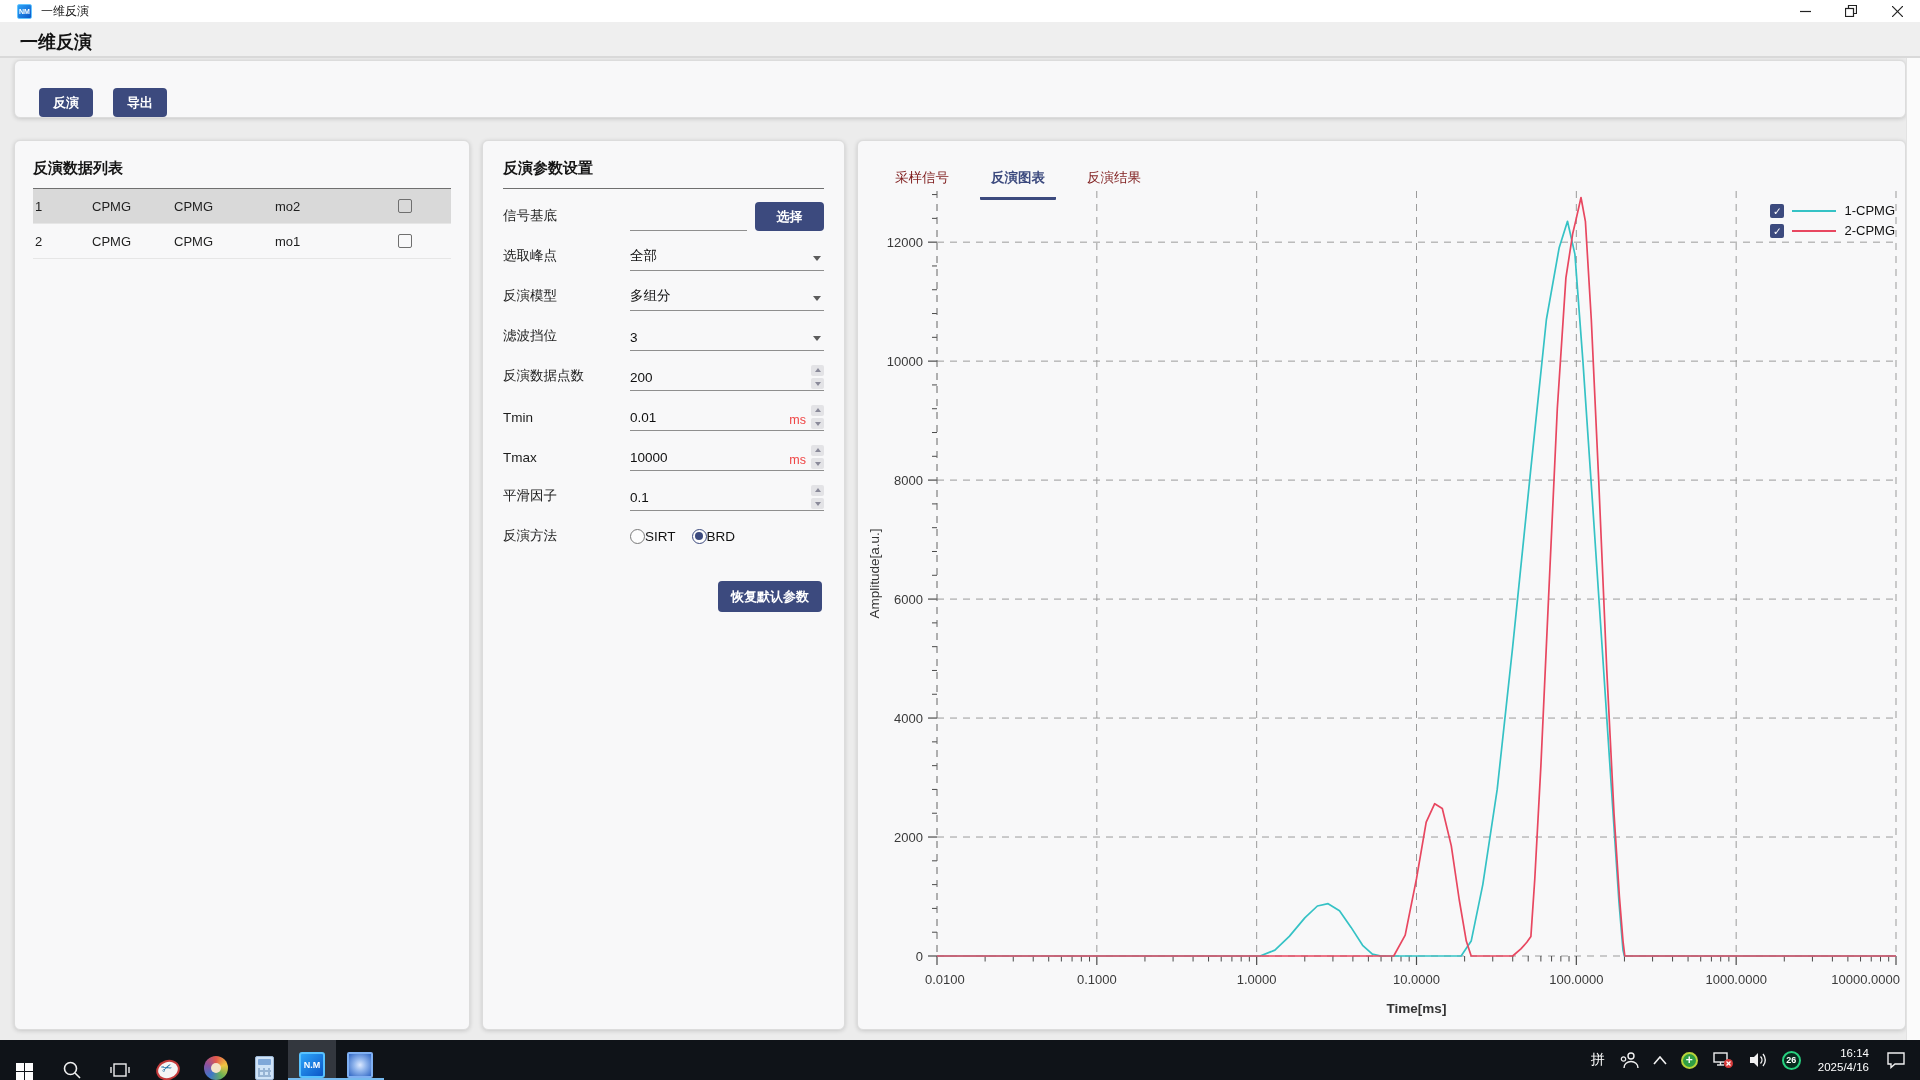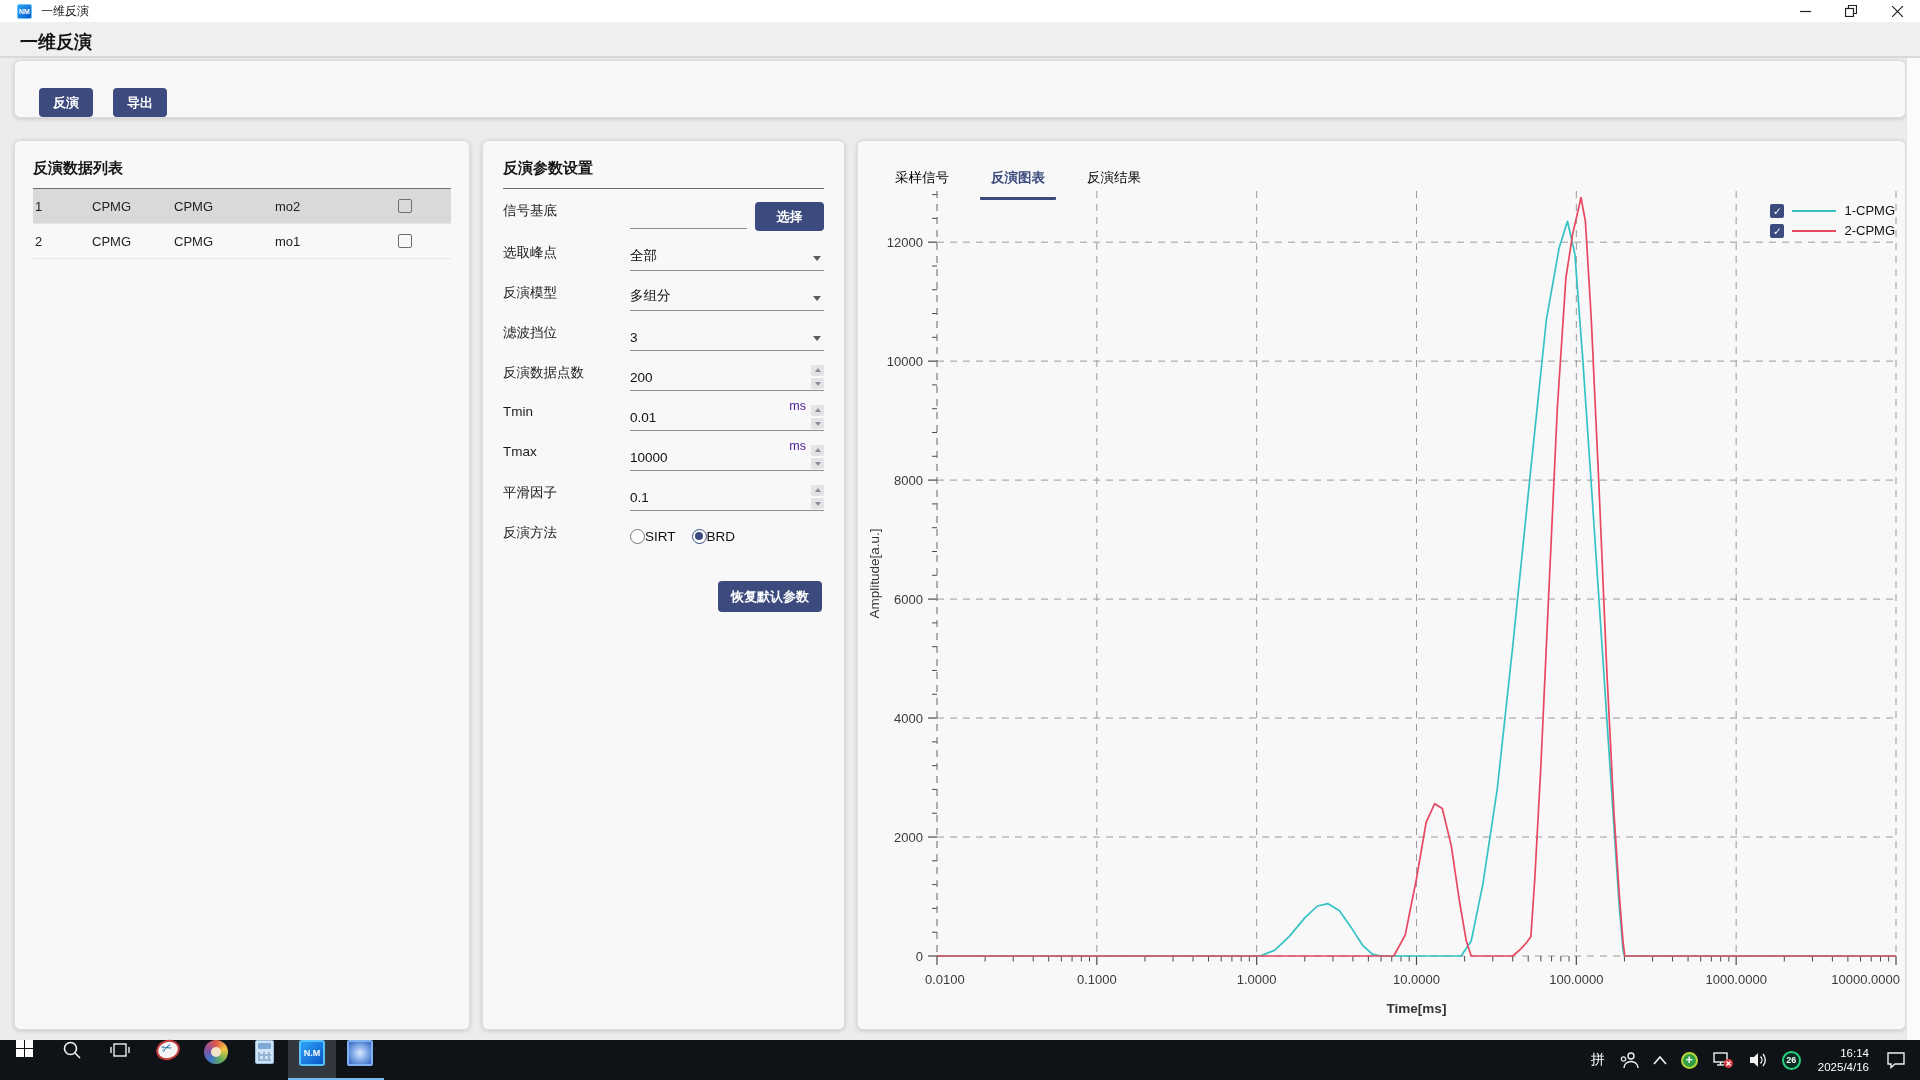--- a/index.html
+++ b/index.html
@@ -32,58 +32,58 @@
   .panel-title-rule { height:1px; background:#6f6f6f; margin-top:10px; }
   .list-card { left:14px; top:140px; width:456px; height:890px; padding:18px 18px 0 18px; }
   .tbl-header { display:grid; grid-template-columns:57px 82px 101px 84px 1fr; padding:10px 0 9px 2px; font-size:13px; color:#2b2b2b; border-bottom:1px solid #cfcfcf; }
   .tbl-row { display:grid; grid-template-columns:57px 82px 101px 84px 1fr; align-items:center; height:35px; font-size:13px; color:#1f1f1f; padding-left:2px; border-bottom:1px solid #e6e6e6; }
   .tbl-row.selected { background:#d9d9d9; }
   .cell-check { display:flex; justify-content:center; }
   .checkbox { width:14px; height:14px; border:1.5px solid #6f6f6f; border-radius:2px; background:transparent; }
 
   
   .param-card { left:482px; top:140px; width:363px; height:890px; padding:18px 20px 0 20px; }
-  .p-row { display:flex; align-items:flex-start; margin-top:13px; min-height:27px; position:relative; }
+  .p-row { display:flex; align-items:flex-end; margin-top:13px; min-height:27px; position:relative; }
   .p-label { width:127px; font-size:13.5px; color:#1c1c1c; padding-bottom:6px; }
   .p-control { flex:1; position:relative; border-bottom:1px solid #8f8f8f; height:27px; display:flex; align-items:flex-end; }
   .p-control.no-line { border-bottom:none; }
   .p-value { font-size:13.5px; color:#0f0f0f; padding-bottom:5px; }
   .dd-arrow { position:absolute; right:3px; bottom:9px; width:0; height:0; border-left:4.5px solid transparent; border-right:4.5px solid transparent; border-top:5px solid #5c5c5c; }
-  .unit { position:absolute; right:18px; bottom:17px; font-size:12.5px; color:#4c1d95; }
+  .unit { position:absolute; right:18px; bottom:3px; font-size:12.5px; color:#ef4444; }
   .spinners { position:absolute; right:0px; bottom:1px; display:flex; flex-direction:column; gap:2px; }
   .spin { width:13px; height:11px; background:#e3e3e6; border-radius:2px; position:relative; }
   .spin::after { content:""; position:absolute; left:3.5px; width:0; height:0; border-left:3px solid transparent; border-right:3px solid transparent; }
   .spin.up::after { top:3px; border-bottom:4px solid #8a8a9a; }
   .spin.down::after { top:4px; border-top:4px solid #8a8a9a; }
   .sig-row .p-control { margin-right:8px; }
   .radio-group { display:flex; align-items:center; gap:16px; padding-bottom:3px; }
   .radio { display:flex; align-items:center; font-size:13.5px; color:#111; }
   .radio-dot { width:15px; height:15px; border-radius:50%; border:1.5px solid #7a7a7a; background:#fdfdfd; }
   .radio-dot.on { border:1.5px solid #3c4a7e; position:relative; }
   .radio-dot.on::after { content:""; position:absolute; left:2.5px; top:2.5px; width:8px; height:8px; border-radius:50%; background:#3c4a7e; }
   .reset-row { display:flex; justify-content:flex-end; margin-top:30px; padding-right:2px; }
   .btn-reset { height:31px; padding:0 13px; }
 
   
   .chart-card { left:857px; top:140px; width:1049px; height:890px; }
   .tabs { position:absolute; left:26px; top:22px; display:flex; gap:20px; }
-  .tab { font-size:13.5px; color:#000000; padding:6px 11px 10px 11px; border-bottom:3px solid transparent; }
+  .tab { font-size:13.5px; color:#7f1d1d; padding:6px 11px 10px 11px; border-bottom:3px solid transparent; }
   .tab.active { color:#3c4a7e; font-weight:bold; border-bottom:3px solid #3c4a7e; border-radius:1px; }
   #chart-svg { position:absolute; left:0; top:0; }
   .legend { position:absolute; top:62px; right:10px; display:flex; flex-direction:column; gap:5px; }
   .legend-item { display:flex; align-items:center; gap:8px; }
   .legend-check { width:14px; height:14px; background:#3c4a7e; border-radius:2px; color:#fff; font-size:10.5px; line-height:14px; text-align:center; }
   .legend-line { width:44px; height:0; border-top:2px solid #000; }
   .legend-label { font-size:13px; color:#101010; }
 
   .right-scroll { position:absolute; right:0; top:22px; width:14px; height:1018px; background:#fbfbfb; border-left:1px solid #e3e3e3; }
 
   
   .taskbar { position:absolute; left:0; top:1040px; width:1920px; height:40px; background:#0f1318; display:flex; align-items:stretch; z-index:40; }
-  .tb-cell { width:48px; display:flex; align-items:flex-start; justify-content:center; position:relative; }
+  .tb-cell { width:48px; display:flex; align-items:flex-end; justify-content:center; position:relative; }
   .tb-cell.open { border-bottom:2px solid #76b9ed; }
   .tb-cell.focused { background:#33373e; }
   .tb-icon-svg { display:block; }
   .win-logo { width:17px; height:17px; display:grid; grid-template-columns:8px 8px; grid-template-rows:8px 8px; gap:1px; }
   .win-logo span { background:#fdfdfd; }
   .nm-tb-icon { width:26px; height:26px; border-radius:3px; background:linear-gradient(135deg,#2da4f8,#0b56c8); border:2px solid #58c2ff;
      color:#fff; font-size:9px; font-weight:bold; display:flex; align-items:center; justify-content:center; }
   .viewer-icon { width:26px; height:26px; border-radius:2px; border:2px solid #7fb0f2; background:radial-gradient(circle at 50% 50%, #dce9ff 0%, #8fb4ec 40%, #2f66c4 100%); }
   .snip-icon { width:24px; height:20px; border-radius:50%; background:#f5f5f5; border:2px solid #c43b3b; position:relative; transform:rotate(-18deg); }
   .snip-icon::after{ content:"✂"; position:absolute; left:4px; top:-2px; font-size:13px; color:#1d6fa5; }

